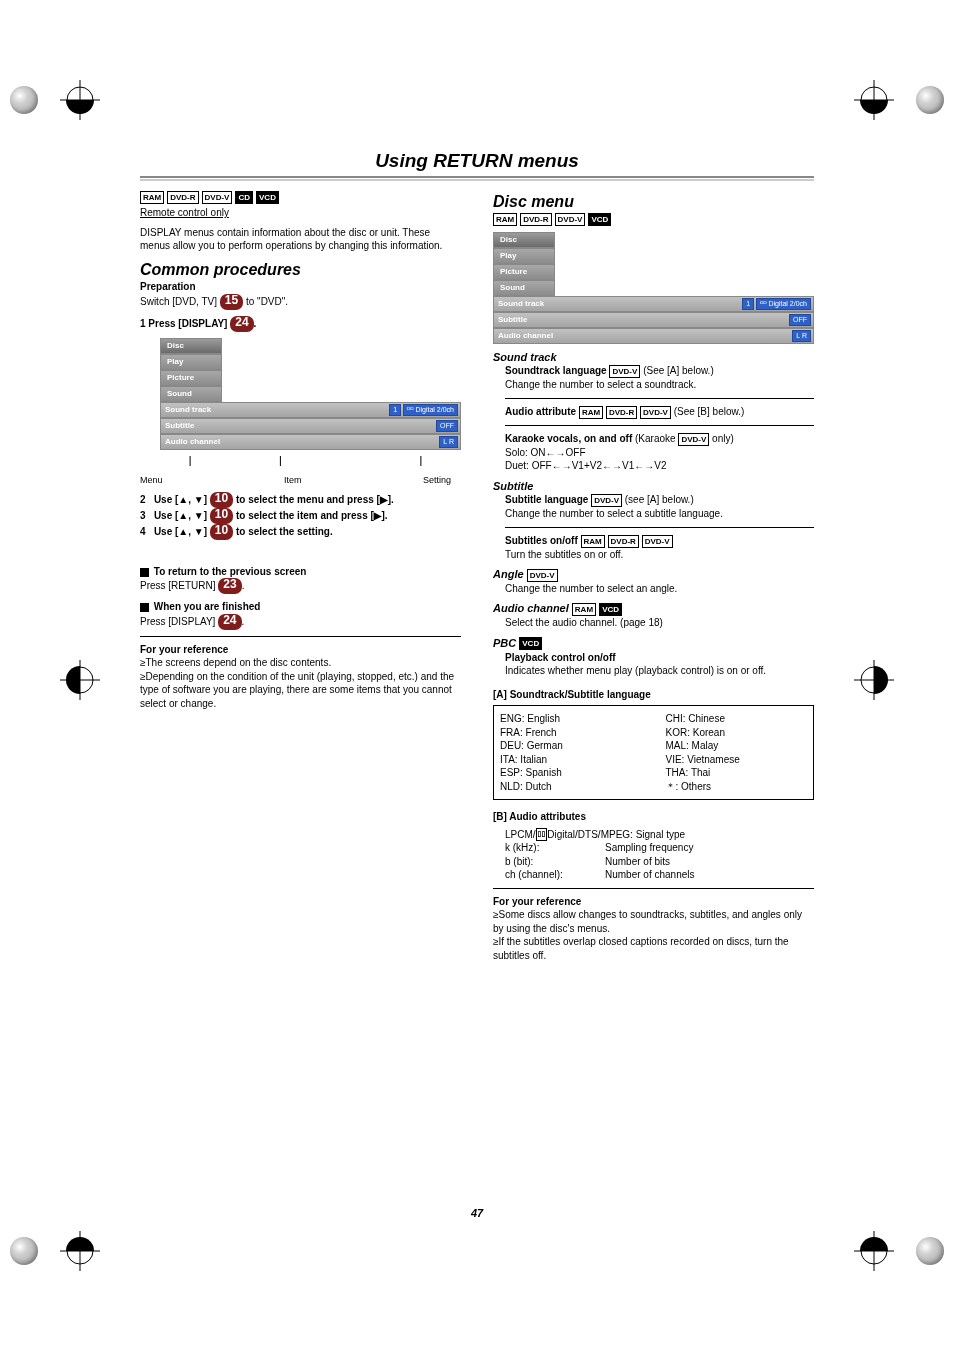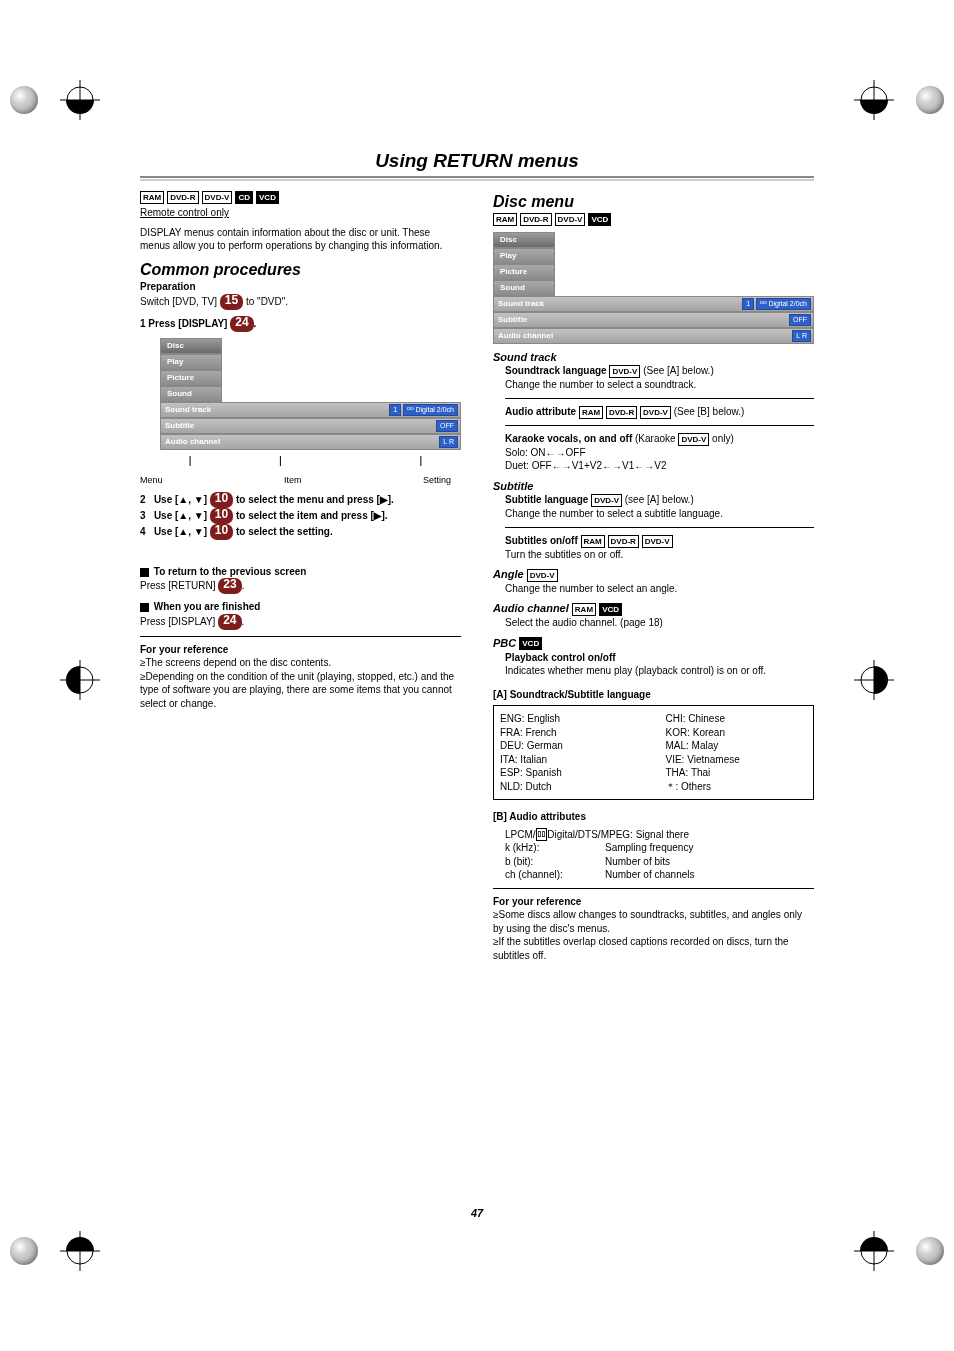--- a/index.html
+++ b/index.html
@@ -380,21 +380,21 @@
             <div>THA: Thai</div>
             <div>＊: Others</div>
         </div>
       </div>
 
       <div class="sub-h2" style="margin-top:10px">[B] Audio attributes</div>
       <div class="attr-table indented">
         <div class="r">
             <span>LPCM/</span>
             <span class="dd-box">▯▯</span>
-            <span> Digital/DTS/MPEG: Signal there</span>
+            <span> Digital/DTS/MPEG: Signal type</span>
           </div>
         <div class="r">
             <span class="k">k (kHz):</span>
             <span>Sampling frequency</span>
           </div>
         <div class="r">
             <span class="k">b (bit):</span>
             <span>Number of bits</span>
           </div>
         <div class="r">

